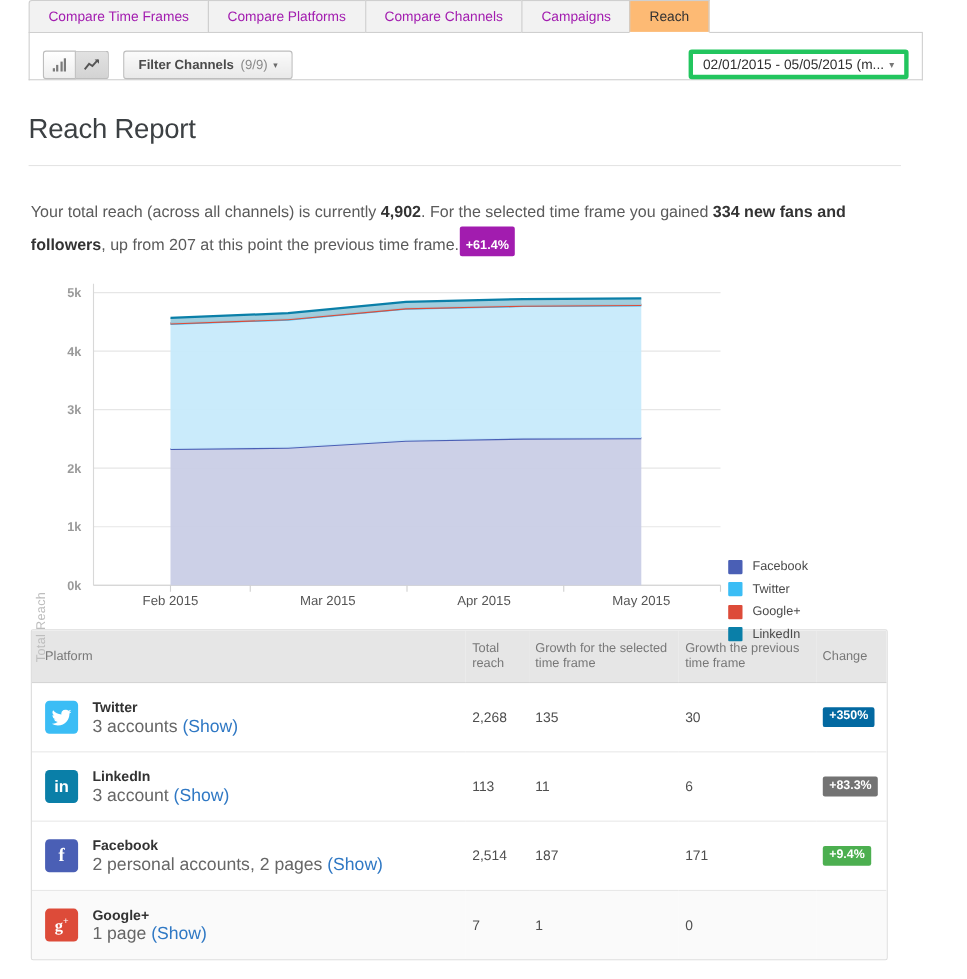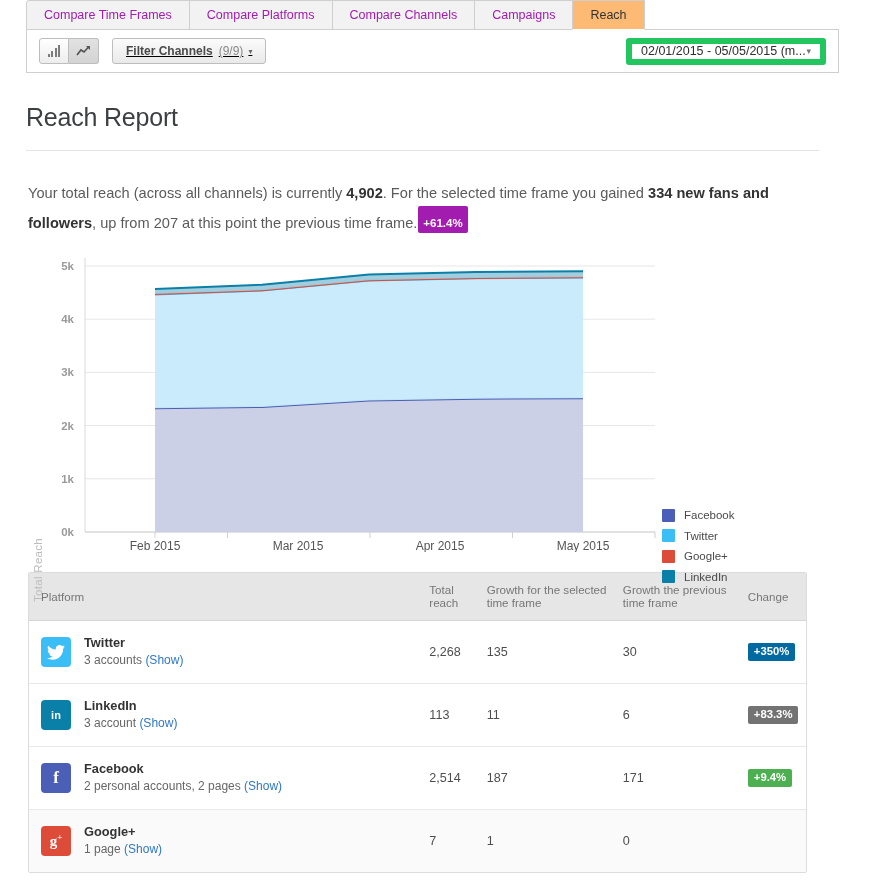--- a/index.html
+++ b/index.html
@@ -52,24 +52,23 @@
   }
 
   
   .panel {
     margin: 0 40px 0 26px;
     border: 1px solid #cfcfcf;
     border-top: none;
     background: #fff;
     height: 43px;
     display: flex;
-    align-items: center;
+    align-items: flex-end;
     padding: 0 12px;
     position: relative;
-    text-decoration: underline;
   }
 
   .btn-group { display: flex; }
   .icon-btn {
     width: 30px; height: 26px;
     border: 1px solid #bdbdbd;
     background: linear-gradient(#ffffff, #ededed);
     display: flex; align-items: center; justify-content: center;
     cursor: pointer;
   }
@@ -99,21 +98,21 @@
   }
   .filter-btn .lbl { font-weight: bold; }
   .filter-btn .count { margin-left: 6px; color: #8a8a8a; font-weight: normal; }
   .filter-btn .caret { margin-left: 5px; font-size: 8px; color: #6a6a6a; }
 
   .daterange {
     position: absolute;
     right: 12px;
     width: 200px;
     height: 27px;
-    border: 6px solid #22c55e;
+    border: 4px solid #22c55e;
     border-radius: 3px;
     background: #fff;
     display: flex;
     align-items: center;
     padding: 0 9px;
     font-size: 12.5px;
     color: #2f2f2f;
     cursor: pointer;
   }
   .daterange .dtext { flex: 1; white-space: nowrap; overflow: hidden; }
@@ -223,21 +222,21 @@
   .plat-ico {
     width: 30px; height: 30px;
     border-radius: 4px;
     margin-right: 13px;
     flex: 0 0 30px;
     display: flex; align-items: center; justify-content: center;
     color: #fff;
     font-weight: bold;
   }
   .plat-name { font-size: 12.8px; font-weight: bold; color: #333; line-height: 16px; }
-  .plat-sub  { font-size: 12px; color: #666; line-height: 17px; margin-top: 1px; }
+  .plat-sub  { font-size: 16px; color: #666; line-height: 17px; margin-top: 1px; }
   .plat-sub a { color: #2f78c4; text-decoration: none; }
 
   .badge {
     display: inline-block;
     background: #4caf50;
     color: #fff;
     font-size: 11.3px;
     font-weight: bold;
     padding: 3px 6px 4px;
     border-radius: 2px;
@@ -388,21 +387,21 @@
           </td>
           <td class="nowrap">2,268</td>
           <td class="nowrap">135</td>
           <td class="nowrap">30</td>
           <td><span class="badge" style="background: #0369a1;">+350%</span></td>
         </tr>
         <tr>
           <td class="c-platform">
             <div class="plat">
               <div class="plat-ico" style="background: rgb(10, 127, 168);">
-                <span style="font-size:11px;font-weight:bold;font-family:'Liberation Sans',sans-serif;">in</span>
+                <span style="font-size:15px;font-weight:bold;font-family:'Liberation Sans',sans-serif;">in</span>
               </div>
               <div>
                 <div class="plat-name">LinkedIn</div>
                 <div class="plat-sub"><span>3 account </span><a href="#">(Show)</a></div>
               </div>
             </div>
           </td>
           <td class="nowrap">113</td>
           <td class="nowrap">11</td>
           <td class="nowrap">6</td>

